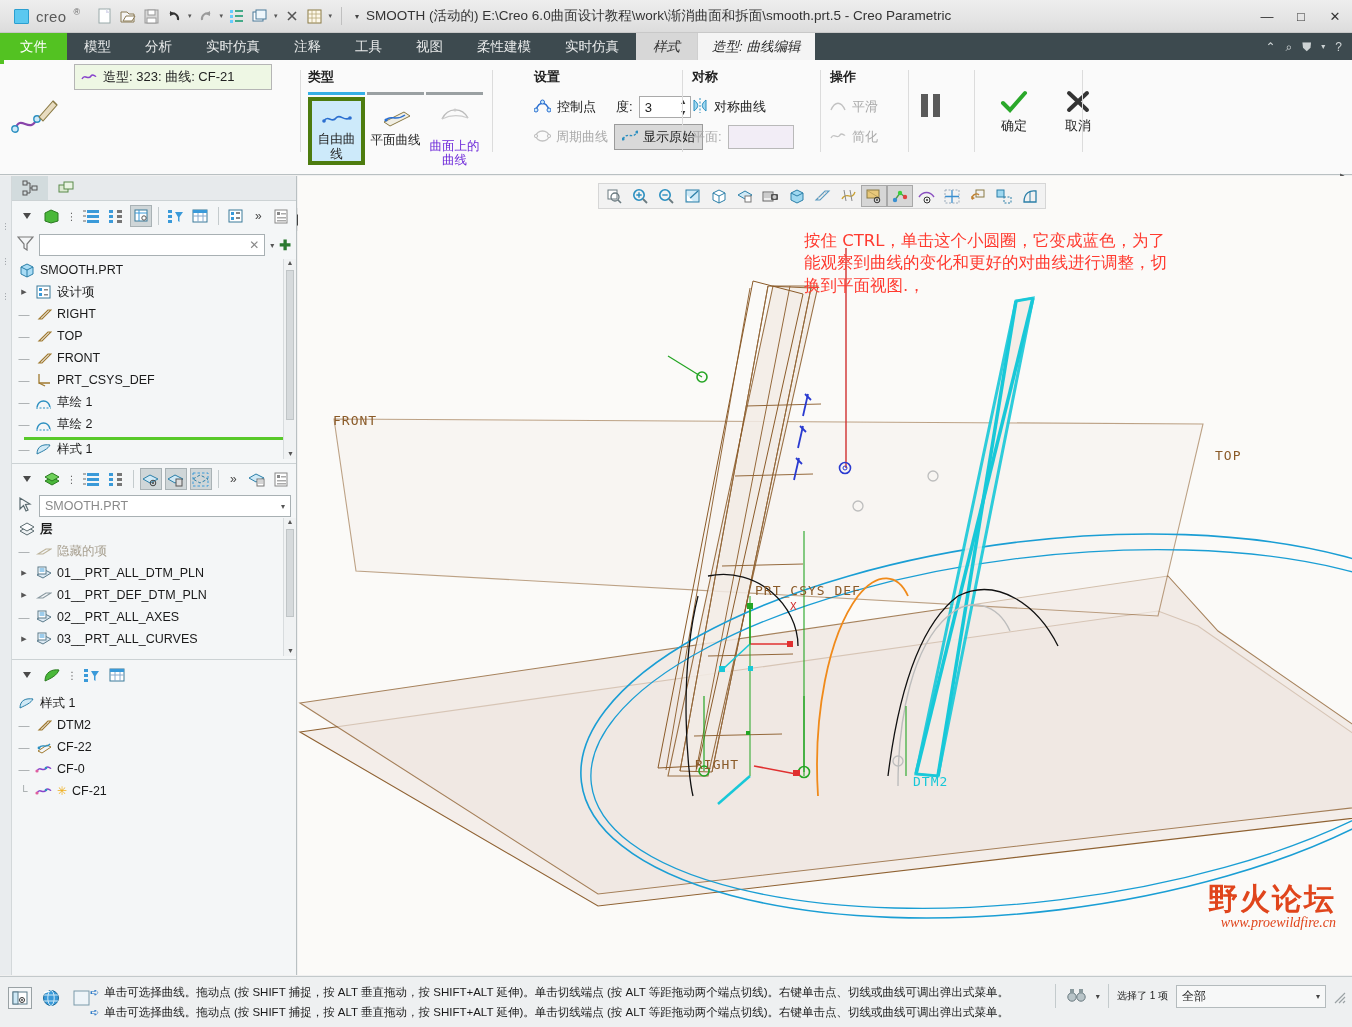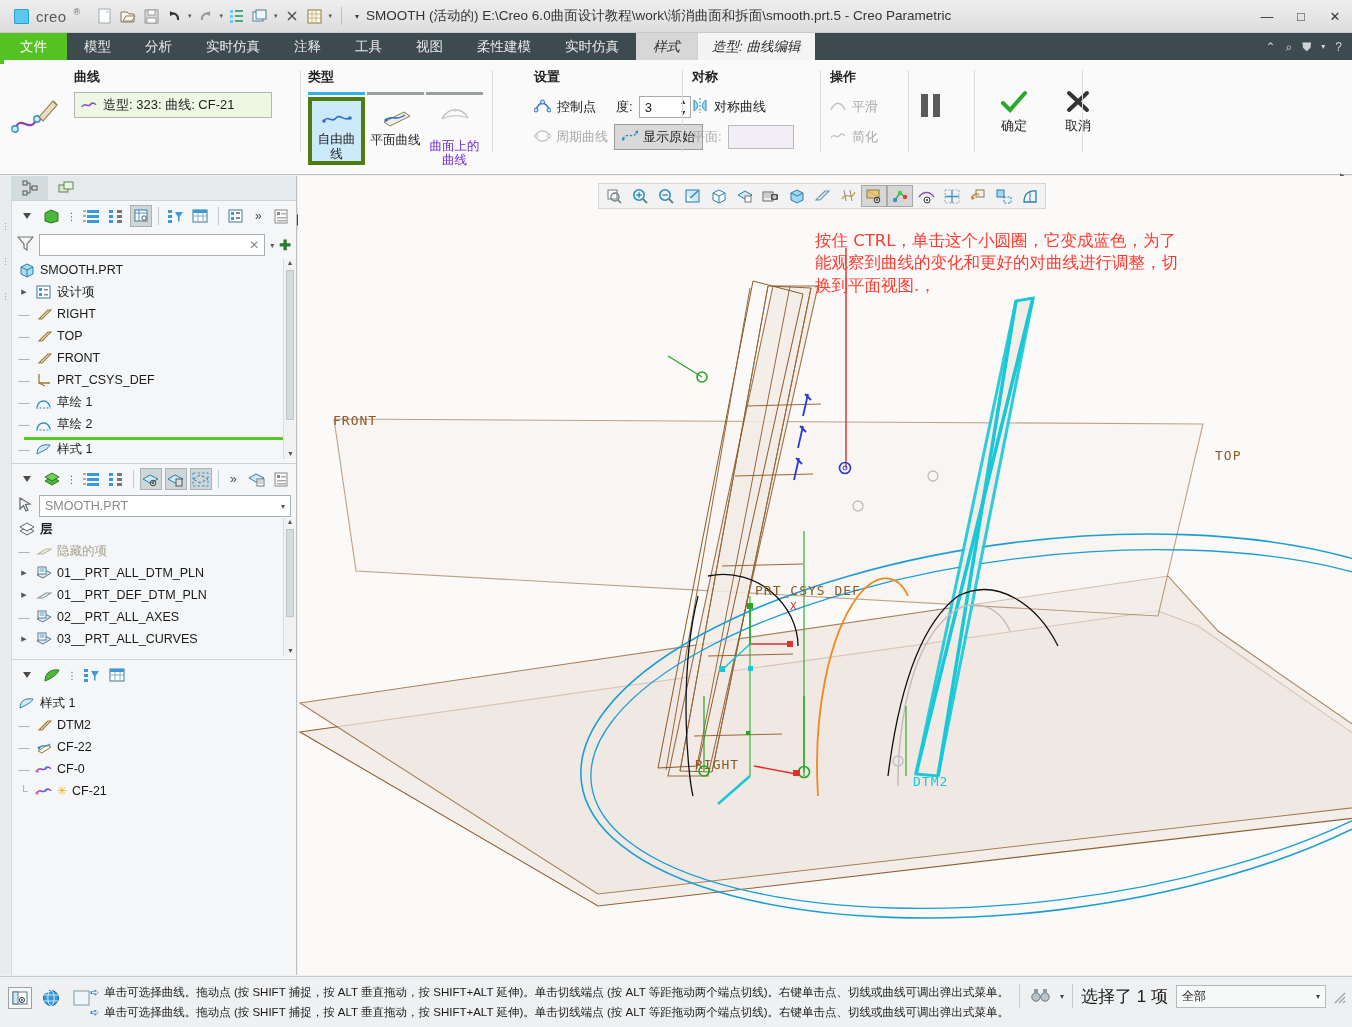--- a/index.html
+++ b/index.html
@@ -154,21 +154,21 @@
 
   
   .viewport { position: absolute; left: 298px; top: 176px; width: 1054px; height: 799px;
               background: #fbfaf8; overflow: hidden; }
   .gtoolbar { position: absolute; left: 300px; top: 7px; height: 26px;
               background: #f2f2f2; border: 1px solid #d6d6d6;
               display: flex; align-items: center; padding: 0 2px; }
   .gt-i { width: 26px; height: 22px; display: flex; align-items: center;
           justify-content: center; }
   .gt-i.on { background: #d6d6d6; border: 1px solid #a8a8a8; }
-  .annot { position: absolute; left: 517px; top: 54px; width: 372px;
+  .annot { position: absolute; left: 506px; top: 54px; width: 372px;
            font-size: 16.5px; line-height: 1.35; color: #ff3b30;
            font-family: "DejaVu Sans", sans-serif; }
   .vplabel { position: absolute; font-size: 13px; color: #8a5a28;
              font-family: "DejaVu Sans Mono", monospace; letter-spacing: 1px; }
   .vplabel.cy { color: #18c8d8; }
   .vplabel.rd { color: #d03030; }
 
   
   .wm { position: absolute; right: 12px; bottom: 44px; width: 180px; height: 52px; }
   .wm-cn { position: absolute; right: 4px; top: 0; font-size: 30px; color: #e0451c;
@@ -185,21 +185,21 @@
   .sb-ic { width: 24px; height: 22px; display: flex; align-items: center;
            justify-content: center; }
   .sb-ic.framed { border: 1px solid #9aa2a5; background: #f4f6f7; }
   .msgs { position: absolute; left: 90px; top: 5px; width: 920px; }
   .msg { display: flex; align-items: center; gap: 5px; height: 20px;
          font-size: 11.5px; color: #1a1a1a; white-space: nowrap; }
   .msg-arrow { color: #1b6fc4; font-size: 11px; }
   .sb-right { position: absolute; right: 6px; top: 7px; display: flex;
               align-items: center; gap: 8px; }
   .sb-sep2 { width: 1px; height: 24px; background: #c4cbcd; }
-  .selcount { font-size: 17px; color: #1a1a1a; }
+  .selcount { font-size: 10px; color: #1a1a1a; }
   .filterbox { width: 150px; height: 23px; background: #f7f8f8;
                border: 1px solid #b4bbbd; display: flex; align-items: center;
                justify-content: space-between; padding: 0 5px; font-size: 12px;
                color: #222; }
   .grip { width: 12px; height: 12px; }
 </style>
 </head>
 <body>
 
 <div id="app">
@@ -312,21 +312,20 @@
       <svg width="50" height="44">
         <path d="M4 34 C10 18, 18 40, 26 24" stroke="#8844aa" stroke-width="2.2" fill="none"></path>
         <circle cx="4" cy="34" r="3.2" fill="#cdeafa" stroke="#2b8fc0" stroke-width="1.4"></circle>
         <circle cx="26" cy="24" r="3.2" fill="#cdeafa" stroke="#2b8fc0" stroke-width="1.4"></circle>
         <path d="M28 22 L42 6 L46 10 L32 26 Z" fill="#e8dcc0" stroke="#8a7a45" stroke-width="1.1"></path>
         <path d="M42 6 L46 10" stroke="#8a7a45" stroke-width="1.1"></path>
       </svg>
     </div>
 
     <div class="group" style="left:70px; width:230px;">
-      <div class="gtitle">曲线</div>
       <div class="curve-field">
         <span>
           <svg width="16" height="10">
               <path d="M1 7 C4 1, 7 9, 10 4 C12 1, 14 5, 15 4" stroke="#8844cc" stroke-width="1.5" fill="none"></path>
             </svg>
         </span>
         <span>造型: 323: 曲线: CF-21</span>
       </div>
     </div>
     <div class="gsep" style="left:300px;"></div>
@@ -1173,20 +1172,24 @@
           </svg>
         </span>
       <span class="gt-i">
           <svg width="16" height="15">
             <path d="M2 13 C2 4, 8 1, 14 2 L14 13 Z" fill="none" stroke="#2b7fa8" stroke-width="1.3"></path>
             <path d="M8 2 V13" stroke="#2b7fa8" stroke-width="1"></path>
           </svg>
         </span>
     </div>
 
+    <div class="wm">
+      <span class="wm-cn">野火论坛</span>
+      <span class="wm-url">www.proewildfire.cn</span>
+    </div>
   </div>
 
   <div class="statusbar">
     <div class="sb-left">
       <span class="sb-ic framed">
         <svg width="16" height="14">
             <rect x="1" y="1" width="14" height="12" fill="#fff" stroke="#5a7a8a"></rect>
             <rect x="1" y="1" width="5" height="12" fill="#cfe9f6" stroke="#5a7a8a"></rect>
             <circle cx="10" cy="9" r="2.5" fill="none" stroke="#333"></circle>
             <circle cx="10" cy="9" r=".9" fill="#333"></circle>

